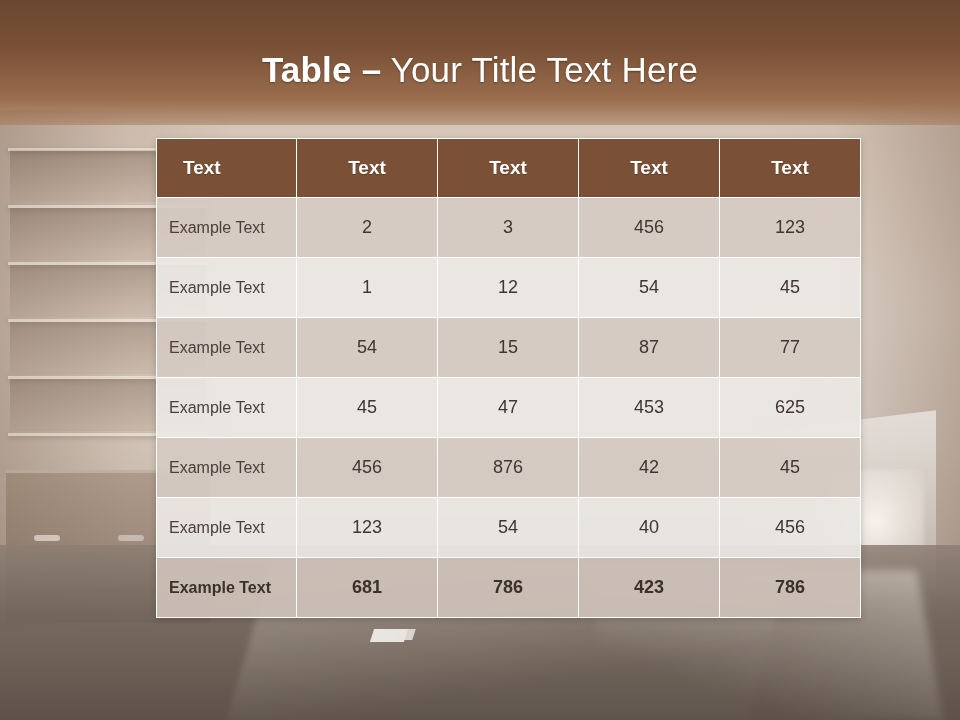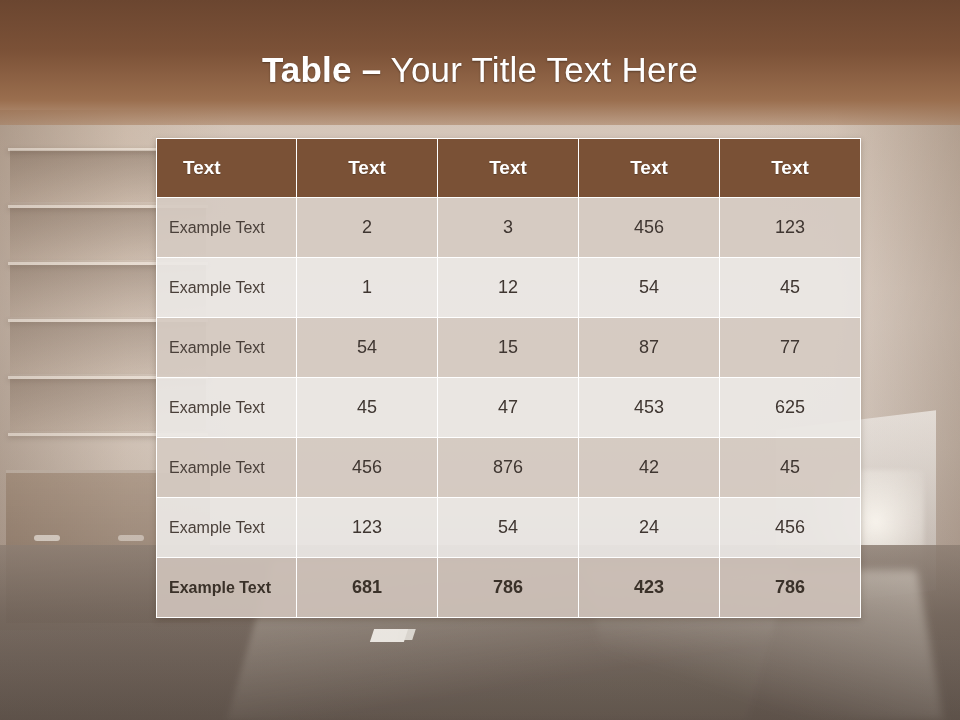--- a/index.html
+++ b/index.html
@@ -297,21 +297,21 @@
           <td>Example Text</td>
           <td>456</td>
           <td>876</td>
           <td>42</td>
           <td>45</td>
         </tr>
         <tr class="band-b">
           <td>Example Text</td>
           <td>123</td>
           <td>54</td>
-          <td>24</td>
+          <td>40</td>
           <td>456</td>
         </tr>
         <tr class="total">
           <td>Example Text</td>
           <td>681</td>
           <td>786</td>
           <td>423</td>
           <td>786</td>
         </tr>
       </tbody>

